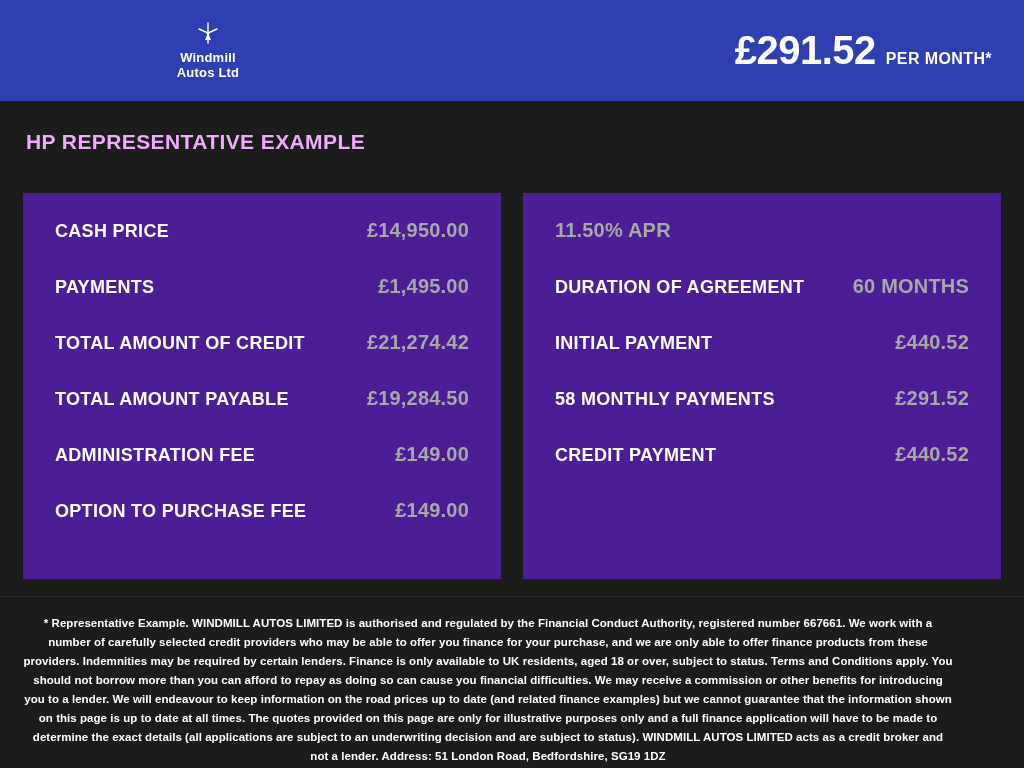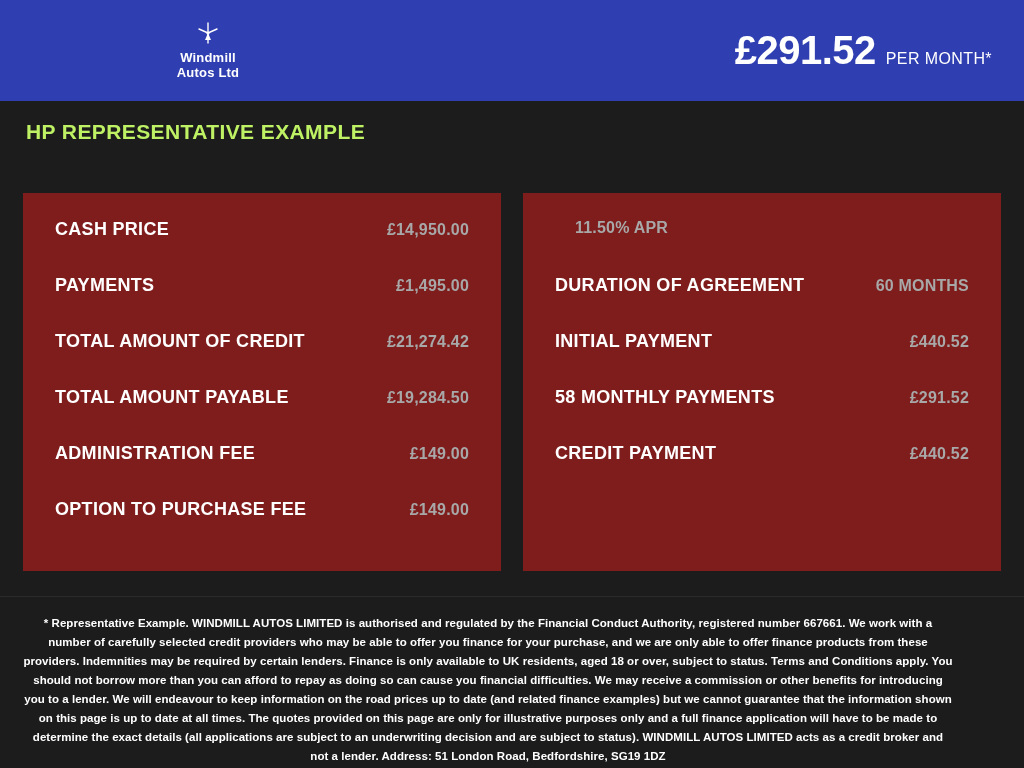--- a/index.html
+++ b/index.html
@@ -55,69 +55,68 @@
     color: #ffffff;
   }
   .price {
     font-size: 40px;
     font-weight: bold;
     letter-spacing: -0.5px;
     line-height: 44px;
   }
   .price-suffix {
     font-size: 16px;
-    font-weight: normal;
+    font-weight: bold;
     letter-spacing: .4px;
     margin-left: 10px;
   }
 
   
   .title {
     position: absolute;
     left: 26px;
-    top: 120px;
-    color: #bef264;
+    top: 130px;
+    color: #f0abfc;
     font-size: 21px;
     font-weight: bold;
     letter-spacing: .4px;
   }
 
   
   .panels {
     position: absolute;
     left: 23px;
     top: 193px;
     width: 978px;
     display: flex;
     justify-content: space-between;
   }
   .panel {
     width: 478px;
-    background: #7f1d1d;
-    padding: 26px 32px 16px 32px;
+    background: #4c1d95;
+    padding: 26px 32px 24px 32px;
   }
   .row {
     display: flex;
     justify-content: space-between;
     align-items: baseline;
     height: 56px;
   }
   .row-label {
     color: #ffffff;
     font-size: 18px;
     font-weight: bold;
     letter-spacing: .3px;
   }
   .row-value {
     color: #a8a8a8;
-    font-size: 16px;
+    font-size: 20px;
     font-weight: bold;
     letter-spacing: .2px;
     text-align: right;
-    margin-left: 20px;
   }
 
   
   .disclaimer-sep {
     position: absolute;
     left: 0;
     top: 596px;
     width: 1024px;
     height: 1px;
     background: #2a2a2a;

